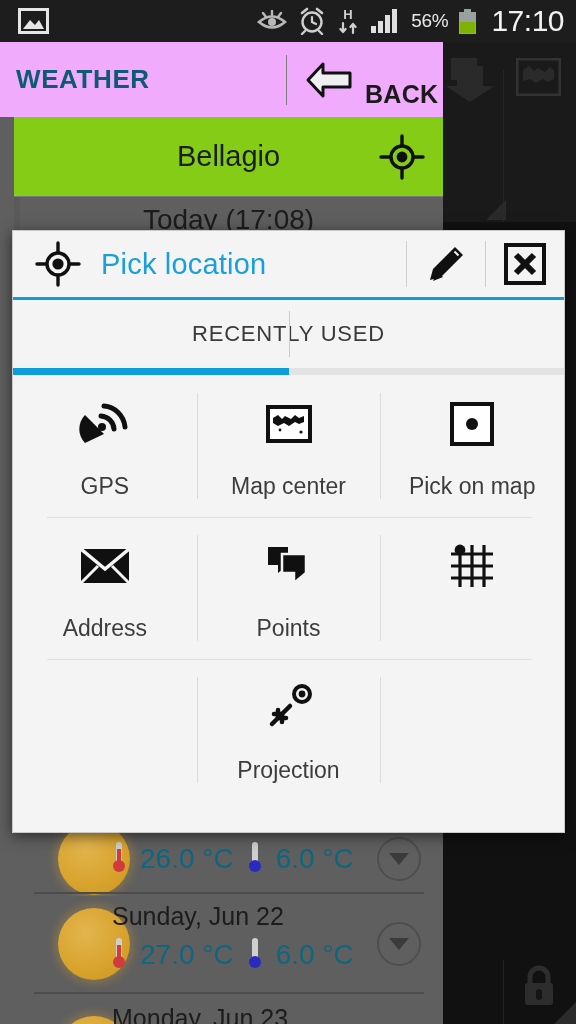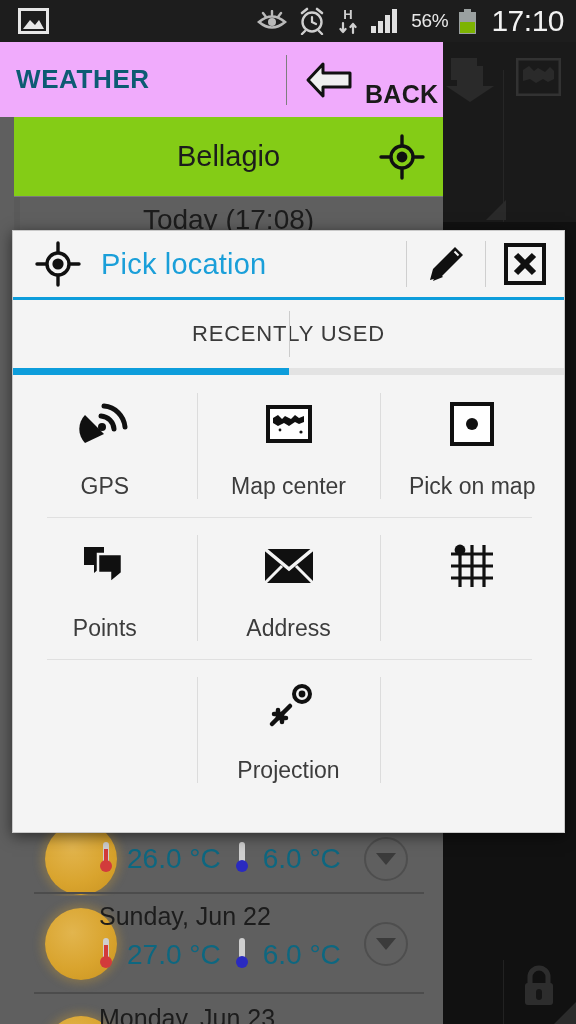--- a/index.html
+++ b/index.html
@@ -51,21 +51,21 @@
   #locrow{ position:absolute; left:14px; top:117px; width:429px; height:80px; background:#84cc16; border-bottom:1px solid #7a7a7a; display:flex; align-items:center; justify-content:center; }
   #locrow .locname{ color:#1c1c1c; font-size:29px; }
   #locrow .loctarget{ position:absolute; right:18px; top:50%; transform:translateY(-50%); }
   #todayrow{ position:absolute; left:14px; top:198px; width:429px; height:44px; display:flex; align-items:center; justify-content:center; }
   #todayrow .today{ color:#1c1c1c; font-size:28px; }
 
   
   #scrolltrack{ position:absolute; left:14px; top:117px; width:6px; height:760px; background:#5a5a5a; }
 
   
-  .wrow{ position:absolute; left:1px; width:429px; background:#5f5f5f; }
+  .wrow{ position:absolute; left:14px; width:429px; background:#5f5f5f; }
   .wrow .sun{ position:absolute; left:44px; top:50%; transform:translateY(-50%); width:72px; height:72px; border-radius:50%;
       background:radial-gradient(circle at 38% 34%, #e2b54e 0%, #d9a42e 55%, #c99320 100%); box-shadow:0 0 9px 4px rgba(210,160,50,.30); }
   .wrow .wday{ position:absolute; left:98px; top:6px; color:#1c1c1c; font-size:25px; }
   .wrow .wtemps{ position:absolute; left:98px; top:42px; display:flex; align-items:center; gap:14px; }
   .wrow .thi, .wrow .tlo{ color:#0d6780; font-size:28px; }
   .wrow .chev{ position:absolute; right:22px; top:50%; transform:translateY(-50%); width:44px; height:44px; border-radius:50%; border:2px solid #4e4e4e; display:flex; align-items:center; justify-content:center; }
   .wrow .chev i{ width:0;height:0;border-left:10px solid transparent;border-right:10px solid transparent;border-top:12px solid #3b3b3b; display:block; }
   .wsep{ position:absolute; left:34px; width:390px; height:2px; background:#4c4c4c; }
   .thermo{ width:14px; height:30px; position:relative; display:inline-block; }
   .thermo .tube{ position:absolute; left:4px; top:0; width:6px; height:22px; background:#cfcfcf; border-radius:3px; }
@@ -348,37 +348,37 @@
         </div>
       </div>
       <div class="hsep" style="top:142px;"></div>
 
       <div class="grow">
         <div class="vsep" style="left:33.33%"></div>
         <div class="vsep" style="left:66.66%"></div>
 
         <div class="gcell">
           <span class="gicon">
-            <svg width="50" height="48" viewBox="0 0 50 48">
-              <path d="M4 5 h20 v18 l-10 8 l0 -8 h-10 z" fill="#101010"></path>
-              <path d="M18 12 h24 v19 l-12 10 l0 -10 h-12 z" fill="#101010" stroke="#f4f4f4" stroke-width="2.5"></path>
-            </svg>
-          </span>
-          <span class="glabel">Points</span>
-        </div>
-
-        <div class="gcell">
-          <span class="gicon">
             <svg width="50" height="38" viewBox="0 0 50 38">
               <rect x="1" y="2" width="48" height="34" fill="#101010"></rect>
               <path d="M1 2 L25 22 L49 2" fill="none" stroke="#f4f4f4" stroke-width="3.5"></path>
               <path d="M1 36 L18 19 M49 36 L32 19" stroke="#f4f4f4" stroke-width="3"></path>
             </svg>
           </span>
           <span class="glabel">Address</span>
+        </div>
+
+        <div class="gcell">
+          <span class="gicon">
+            <svg width="50" height="48" viewBox="0 0 50 48">
+              <path d="M4 5 h20 v18 l-10 8 l0 -8 h-10 z" fill="#101010"></path>
+              <path d="M18 12 h24 v19 l-12 10 l0 -10 h-12 z" fill="#101010" stroke="#f4f4f4" stroke-width="2.5"></path>
+            </svg>
+          </span>
+          <span class="glabel">Points</span>
         </div>
 
         <div class="gcell">
           <span class="gicon">
             <svg width="46" height="46" viewBox="0 0 46 46">
               <path d="M11 2 v42 M23 2 v42 M35 2 v42 M2 11 h42 M2 23 h42 M2 35 h42" stroke="#101010" stroke-width="3.2"></path>
               <circle cx="11" cy="7" r="5.4" fill="#101010"></circle>
             </svg>
           </span>
         </div>

